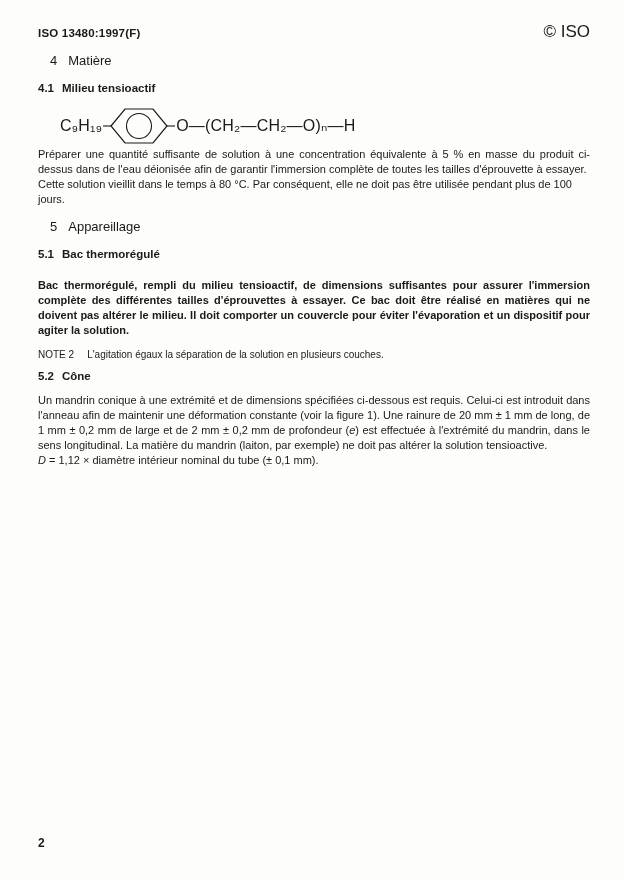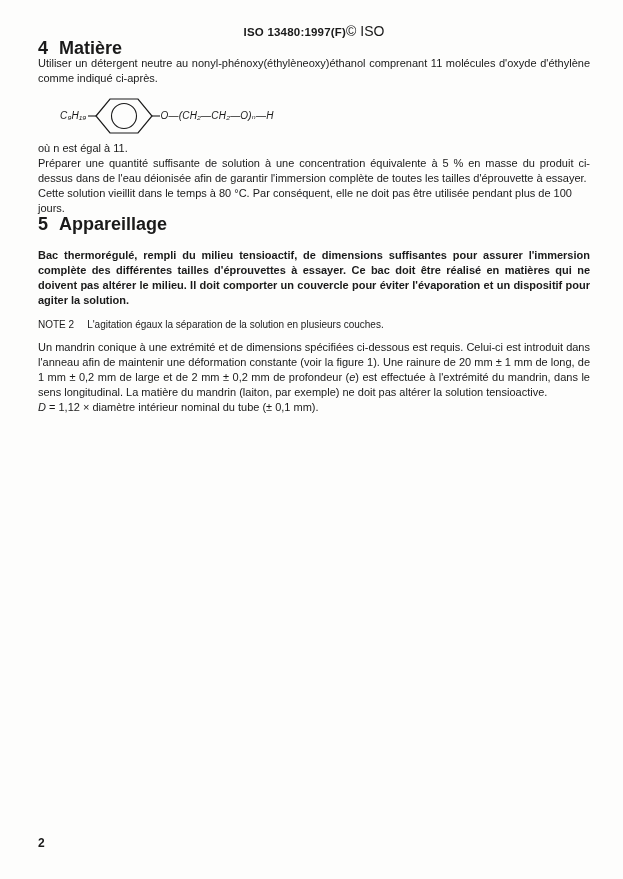--- a/index.html
+++ b/index.html
@@ -5,91 +5,91 @@
   html,body{margin:0;padding:0;}
   body{
     width:623px;height:879px;
     background:#fdfdfc;
     font-family:"Liberation Sans","DejaVu Sans",sans-serif;
     color:#1a1a1a;
     position:relative;
     overflow:hidden;
   }
   .page{position:absolute;left:38px;top:0;width:552px;}
-  .hdr{display:flex;justify-content:center;align-items:baseline;margin-top:24px;line-height:15px;}
+  .hdr{display:flex;justify-content:space-between;align-items:baseline;margin-top:24px;line-height:15px;}
   .hdr-left{font-weight:bold;font-size:11.5px;letter-spacing:.2px;}
-  .hdr-right{font-size:14px;}
-  h1.sec{font-size:18px;line-height:16px;font-weight:bold;margin:0;}
+  .hdr-right{font-size:17px;}
+  h1.sec{font-size:13px;line-height:16px;font-weight:normal;margin:12px;}
   h2.sub{font-size:11.5px;line-height:15px;font-weight:bold;margin:0;}
   .num-gap-lg{margin-right:11px;}
   .num-gap-sm{margin-right:8px;}
   p.body{font-size:11px;line-height:15px;margin:0;text-align:justify;}
   p.oneline{text-align:left;}
   .mt-h1{margin-top:38px;}
   .mt-h1b{margin-top:20px;}
   .mt-h2{margin-top:10px;}
   .mt-p{margin-top:12px;}
   .mt-p2{margin-top:13px;}
   .note{font-size:10px;line-height:13px;margin:10px 0 0 0;}
   .note .note-label{margin-right:13px;text-align:right;}
   .it{font-style:italic;}
   
   .formula{
     margin:9px 0 0 22px;
     display:flex;align-items:center;
-    font-size:10px;line-height:12px;
+    font-size:16px;line-height:12px;
     height:42px;
-    font-style:italic;
   }
   .formula .chem{white-space:pre;letter-spacing:.2px;}
   .formula svg{display:block;margin:0 1px;}
   .pageno{
     position:absolute;left:38px;top:836px;
     font-weight:bold;font-size:12px;
   }
 </style>
 </head>
 <body>
 
 <div class="page">
 
   <div class="hdr">
     <span class="hdr-left">ISO 13480:1997(F)</span>
     <span class="hdr-right">© ISO</span>
   </div>
 
   <h1 class="sec mt-h1"><span class="num-gap-lg">4</span><span>Matière</span></h1>
 
+  <h2 class="sub mt-h2"><span class="num-gap-sm">4.1</span><span>Milieu tensioactif</span></h2>
 
-  <p class="body mt-p">Utiliser un détergent neutre au nonyl-phénoxy(éthylèneoxy)éthanol comprenant 11 molécules d'oxyde d'éthylène comme indiqué ci-après.</p>
 
   <div class="formula">
     <span class="chem">C₉H₁₉</span>
     <svg width="72" height="42" viewBox="0 0 72 42" aria-hidden="true">
       <line x1="0" y1="21" x2="8" y2="21" stroke="#1a1a1a" stroke-width="1.1"></line>
       <polygon points="8,21 22,4 50,4 64,21 50,38 22,38" fill="none" stroke="#1a1a1a" stroke-width="1.2"></polygon>
       <circle cx="36" cy="21" r="12.5" fill="none" stroke="#1a1a1a" stroke-width="1.1"></circle>
       <line x1="64" y1="21" x2="72" y2="21" stroke="#1a1a1a" stroke-width="1.1"></line>
     </svg>
     <span class="chem">O—(CH₂—CH₂—O)ₙ—H</span>
   </div>
 
-  <p class="body oneline" style="margin-top:4px;">où n est égal à 11.</p>
 
   <p class="body mt-p2">Préparer une quantité suffisante de solution à une concentration équivalente à 5 % en masse du produit ci-dessus dans de l'eau déionisée afin de garantir l'immersion complète de toutes les tailles d'éprouvette à essayer.</p>
 
   <p class="body mt-p2 oneline">Cette solution vieillit dans le temps à 80 °C. Par conséquent, elle ne doit pas être utilisée pendant plus de 100 jours.</p>
 
   <h1 class="sec mt-h1b"><span class="num-gap-lg">5</span><span>Appareillage</span></h1>
 
+  <h2 class="sub mt-h2"><span class="num-gap-sm">5.1</span><span>Bac thermorégulé</span></h2>
 
   <p class="body mt-p" style="margin-top:16px;font-weight:bold;">Bac thermorégulé, rempli du milieu tensioactif, de dimensions suffisantes pour assurer l'immersion complète des différentes tailles d'éprouvettes à essayer. Ce bac doit être réalisé en matières qui ne doivent pas altérer le milieu. Il doit comporter un couvercle pour éviter l'évaporation et un dispositif pour agiter la solution.</p>
 
   <p class="note"><span class="note-label">NOTE 2</span><span>L'agitation égaux la séparation de la solution en plusieurs couches.</span></p>
 
+  <h2 class="sub" style="margin-top:8px;"><span class="num-gap-sm">5.2</span><span>Cône</span></h2>
 
   <p class="body" style="margin-top:9px;"><span>Un mandrin conique à une extrémité et de dimensions spécifiées ci-dessous est requis. Celui-ci est introduit dans l'anneau afin de maintenir une déformation constante (voir la figure 1). Une rainure de 20 mm ± 1 mm de long, de 1 mm ± 0,2 mm de large et de 2 mm ± 0,2 mm de profondeur (</span><span class="it">e</span><span>) est effectuée à l'extrémité du mandrin, dans le sens longitudinal. La matière du mandrin (laiton, par exemple) ne doit pas altérer la solution tensioactive.</span></p>
 
   <p class="body mt-p2 oneline"><span class="it">D</span><span> = 1,12 × diamètre intérieur nominal du tube (± 0,1 mm).</span></p>
 
 
 
 
 </div>
 

